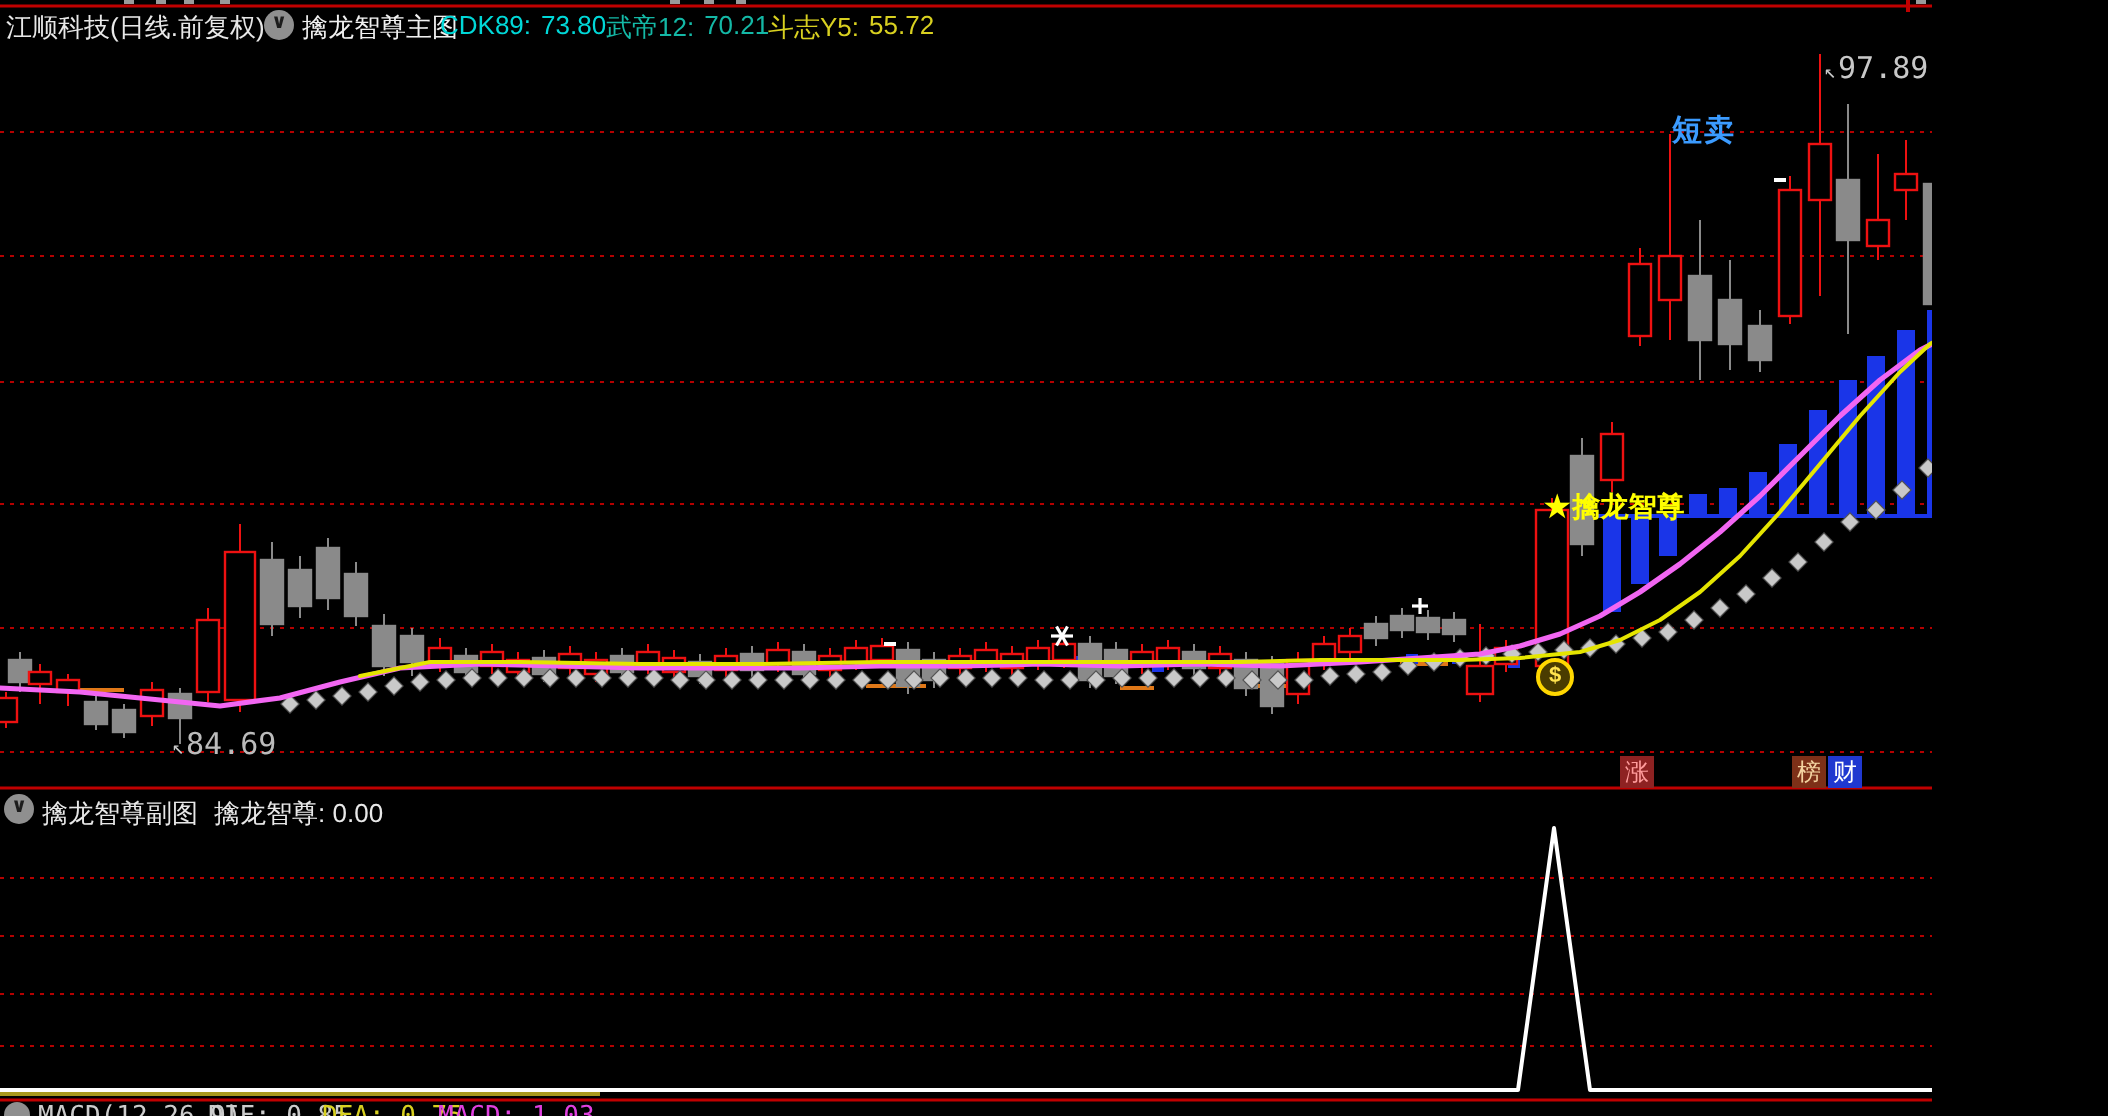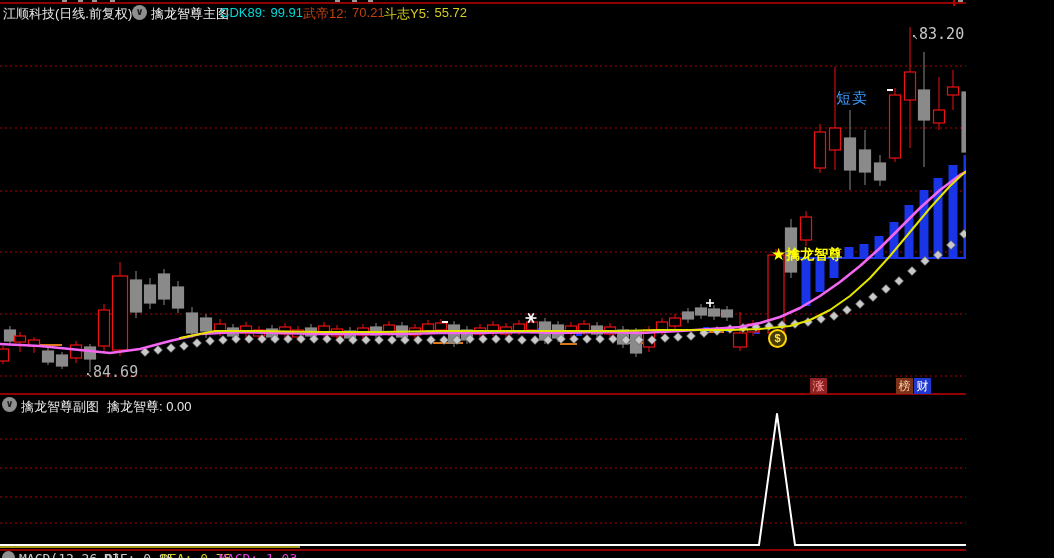--- a/index.html
+++ b/index.html
@@ -11,26 +11,26 @@
   .vtick{position:absolute;top:0;height:6px;width:2px;background:#c00000;}
   .corner-diamond{position:absolute;left:1045px;top:11px;width:9px;height:9px;
                   border:2px solid #b8b8b8;transform:rotate(45deg);background:#000;}
   
   .hdr{font-size:13px;top:5px;}
   .hdr-title{color:#e8e8e8;}
   .hdr-main{color:#f0f0f0;}
   .circ{position:absolute;width:15px;height:15px;border-radius:50%;background:#8f8f8f;
         color:#1c1c1c;font-size:10px;line-height:14px;text-align:center;font-weight:bold;}
   .metric{display:flex;gap:5px;}
-  .m-cyan{color:#00d8d8;} .m-gray{color:#c2410c;} .m-yel{color:#d8d020;}
+  .m-cyan{color:#00d8d8;} .m-gray{color:#14b8a6;} .m-yel{color:#d8d020;}
   svg.chart{position:absolute;left:0;top:0;}
   
   .lbl-num{font-family:"DejaVu Sans Mono","Liberation Mono",monospace;font-size:15px;color:#c8c8c8;}
   .arrow{font-size:10px;color:#c8c8c8;margin-right:1px;}
-  .lbl-shortsell{font-size:15px;font-weight:normal;color:#3b9bff;letter-spacing:1px;margin-top:33px;}
+  .lbl-shortsell{font-size:15px;font-weight:bold;color:#3b9bff;letter-spacing:1px;}
   .lbl-signal{font-size:14px;font-weight:bold;color:#ffff00;}
   .lbl-signal .star{font-size:17px;vertical-align:-1px;}
   .moneybag{position:absolute;left:768px;top:329px;width:15px;height:15px;border-radius:50%;
             border:2px solid #ffd700;background:#4a3c00;color:#ffe34d;font-size:11px;
             font-weight:bold;text-align:center;line-height:14px;}
   .tagbox{position:absolute;top:378px;width:17px;height:16px;font-size:12px;line-height:16px;
           text-align:center;}
   .tag-zhang{left:810px;background:#8e2222;color:#ff9b9b;}
   .tag-bang{left:896px;background:#7d3018;color:#f3d2a0;}
   .tag-cai{left:914px;background:#2038d0;color:#ffffff;}
@@ -348,33 +348,33 @@
       <polyline points="0,344 40,346 80,350 110,353 140,349 170,341 200,334 240,332 280,333 320,334 360,334 400,334 440,333 480,333 520,332 560,333 600,332 640,333 680,331 710,329 740,327 760,323 780,317 800,308 820,296 840,282 860,266 880,248 900,228 920,208 940,190 960,175 980,165 1000,160 1020,158 1040,158 1054,158" fill="none" stroke="#f266f2" stroke-width="2.6" stroke-linejoin="round" stroke-linecap="round"></polyline>
       <polyline points="180,338 215,331 260,331 320,332 380,332 440,331 500,331 560,331 620,331 660,330 700,330 730,330 760,329 790,326 810,320 830,310 850,296 870,278 890,256 910,232 930,208 950,186 965,172 980,163 1000,157 1020,156 1040,158 1054,161" fill="none" stroke="#e5e500" stroke-width="2" stroke-linejoin="round" stroke-linecap="round"></polyline>
       <polyline points="0,545 759,545 777,414 795,545 1054,545" fill="none" stroke="#ffffff" stroke-width="2" stroke-linejoin="round" stroke-linecap="round"></polyline>
     </svg>
 
   <span class="abs hdr hdr-title" style="left:3px">江顺科技(日线.前复权)</span>
   <span class="circ" style="left:132px;top:5px">∨</span>
   <span class="abs hdr hdr-main" style="left:151px">擒龙智尊主图</span>
   <span class="abs hdr metric m-cyan" style="left:220px">
     <span>CDK89:</span>
-      <span>99.91</span>
+      <span>73.80</span>
   </span>
   <span class="abs hdr metric m-gray" style="left:303px">
     <span>武帝12:</span>
       <span>70.21</span>
   </span>
   <span class="abs hdr metric m-yel" style="left:384px">
     <span>斗志Y5:</span>
       <span>55.72</span>
   </span>
 
   <span class="abs lbl-num" style="left:912px;top:25px">
-    <span class="arrow">↖</span><span>83.20</span>
+    <span class="arrow">↖</span><span>97.89</span>
   </span>
   <span class="abs lbl-shortsell" style="left:836px;top:56px">短卖</span>
   <span class="abs lbl-signal" style="left:771px;top:244px">
     <span class="star">★</span><span>擒龙智尊</span>
   </span>
   <span class="moneybag">$</span>
   <span class="abs lbl-num" style="left:86px;top:363px;color:#bbbbbb">
     <span class="arrow">↖</span><span>84.69</span>
   </span>
   <span class="tagbox tag-zhang">涨</span>

